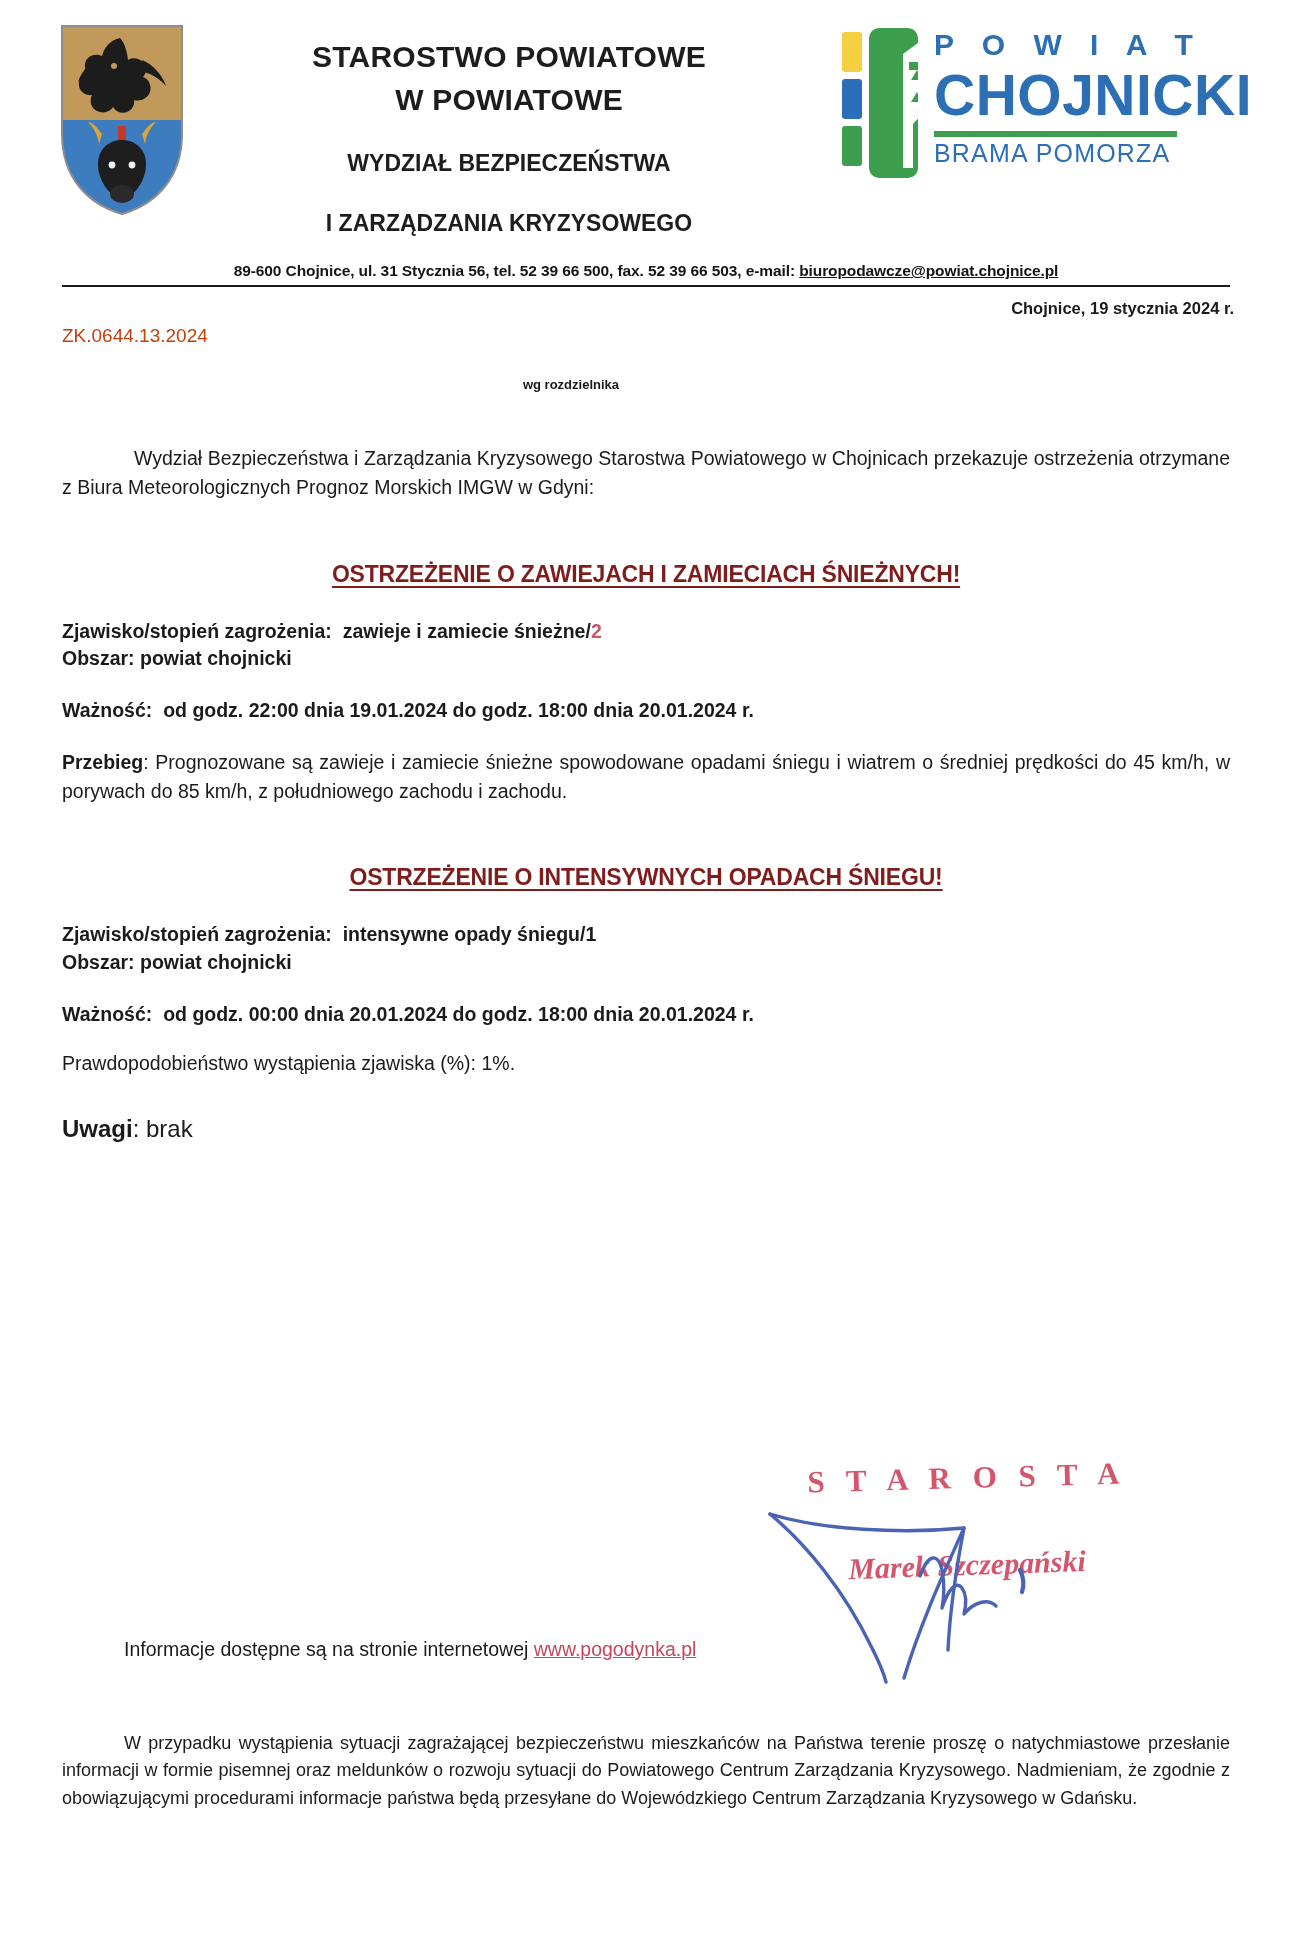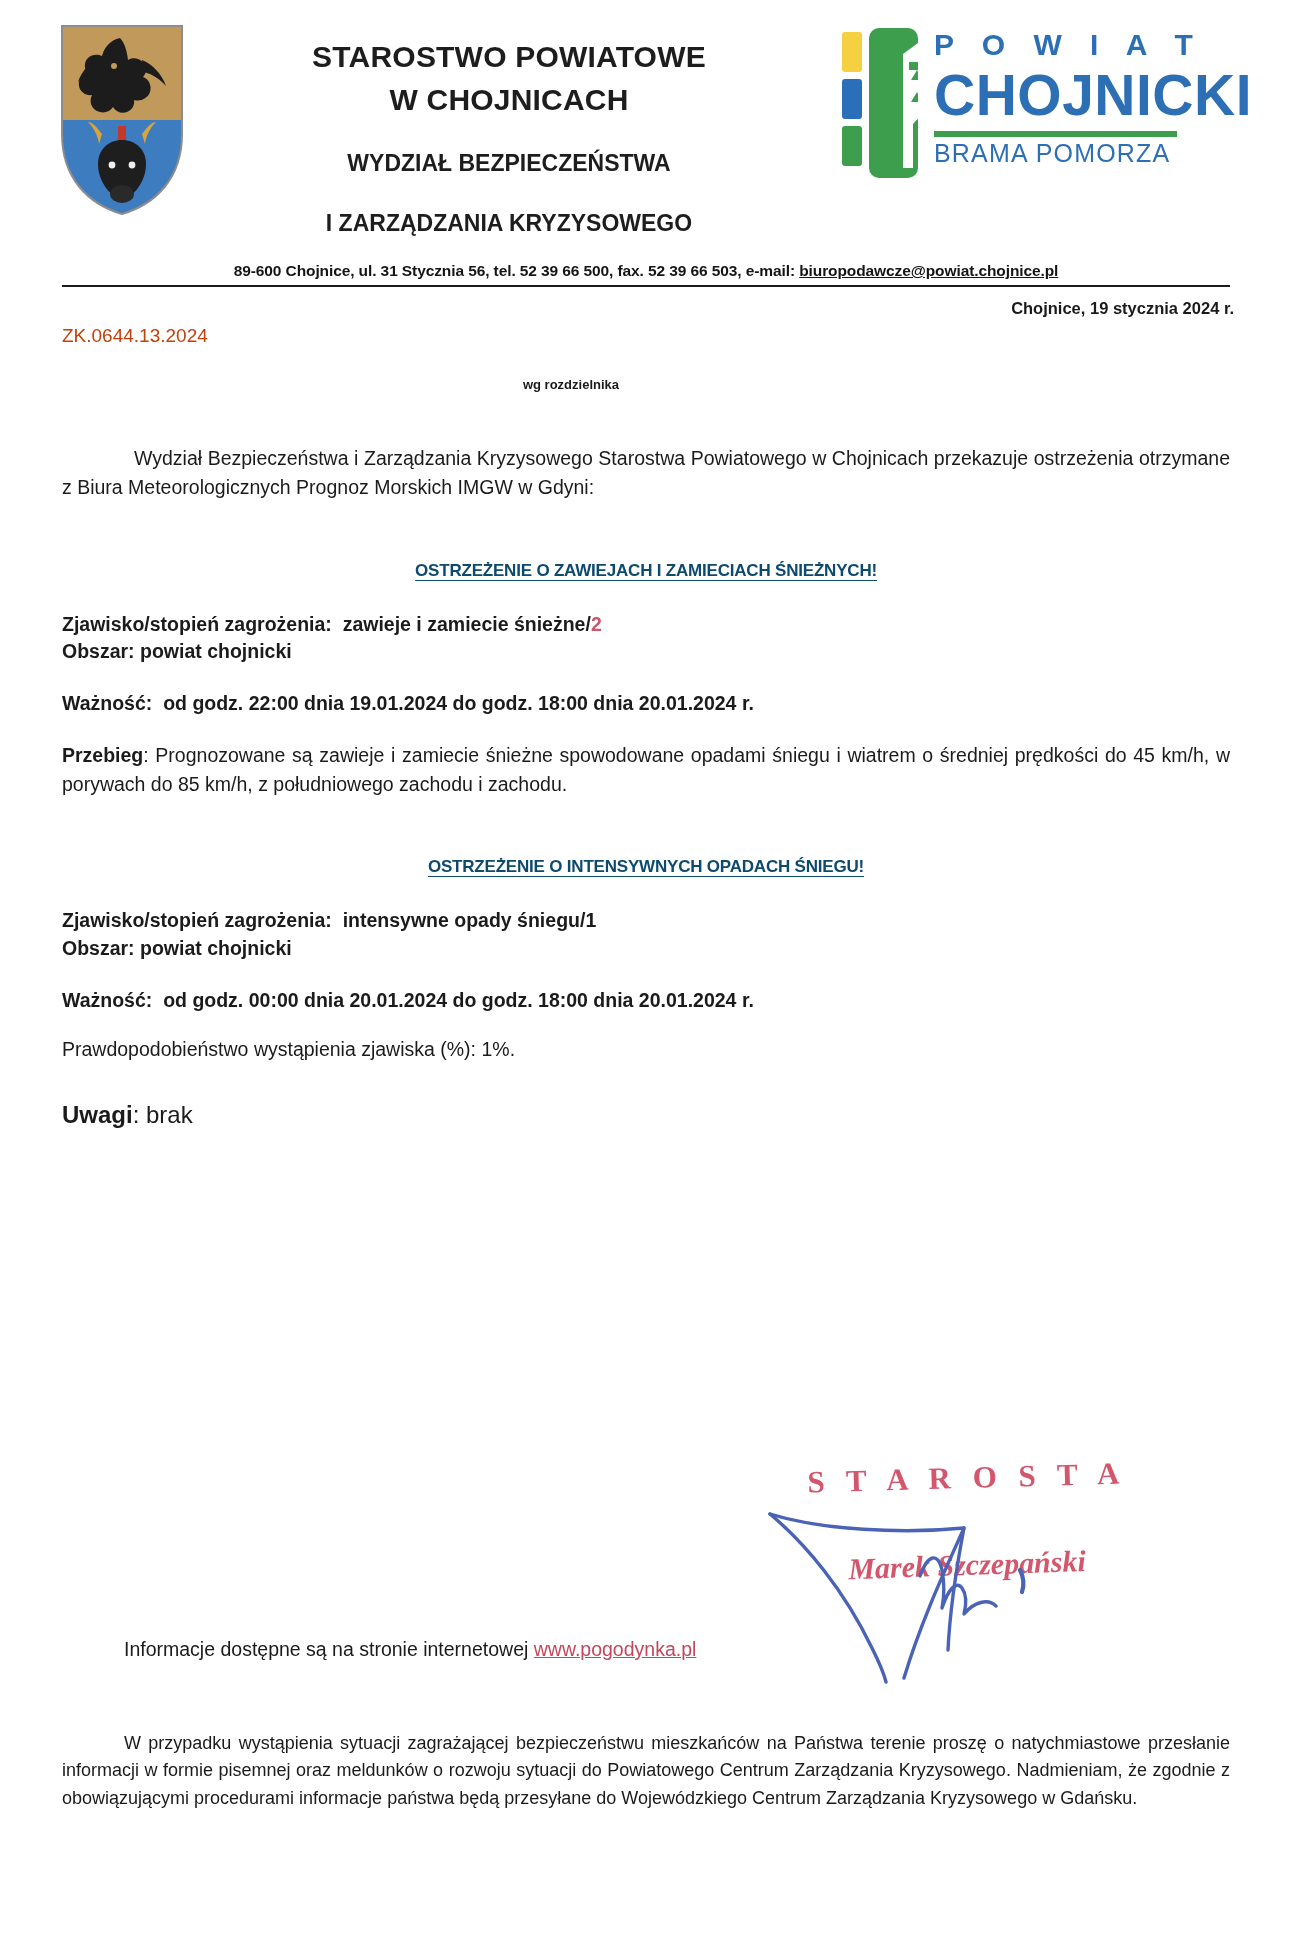--- a/index.html
+++ b/index.html
@@ -177,23 +177,23 @@
     font-size: 19.5px;
     line-height: 1.5;
     text-align: justify;
     text-indent: 72px;
     color: #1b1b1b;
   }
 
   .warn-title {
     margin-top: 58px;
     text-align: center;
-    font-size: 17px;
-    font-weight: bold;
-    color: #0c4a6e;
+    font-size: 23px;
+    font-weight: bold;
+    color: #7f1d1d;
     text-decoration: underline;
     text-underline-offset: 4px;
     letter-spacing: -0.2px;
   }
   .warn-block {
     margin-top: 30px;
   }
   .kv-line {
     font-size: 19.5px;
     font-weight: bold;
@@ -331,21 +331,21 @@
           <ellipse cx="64" cy="172" rx="12" ry="9" fill="#2a2a2a"></ellipse>
           <circle cx="54" cy="143" r="3.4" fill="#f0f0f0"></circle>
           <circle cx="74" cy="143" r="3.4" fill="#f0f0f0"></circle>
         </g>
       </g>
       <path d="M4 4 H124 V112 C124 156 98 182 64 192 C30 182 4 156 4 112 Z" fill="none" stroke="#8d8d8d" stroke-width="2"></path>
     </svg>
 
     <div class="header-titles">
       <div class="org-title">STAROSTWO POWIATOWE</div>
-      <div class="org-title">W CHOJNICACH</div>
+      <div class="org-title">W POWIATOWE</div>
       <div class="dept-title">WYDZIAŁ BEZPIECZEŃSTWA</div>
       <div class="dept-title">I ZARZĄDZANIA KRYZYSOWEGO</div>
     </div>
 
     <div class="logo-block">
       <div class="logo-bars">
         <span style="background:#f5d040"></span>
         <span style="background:#2b6fba"></span>
         <span style="background:#3d9e4e"></span>
       </div>

